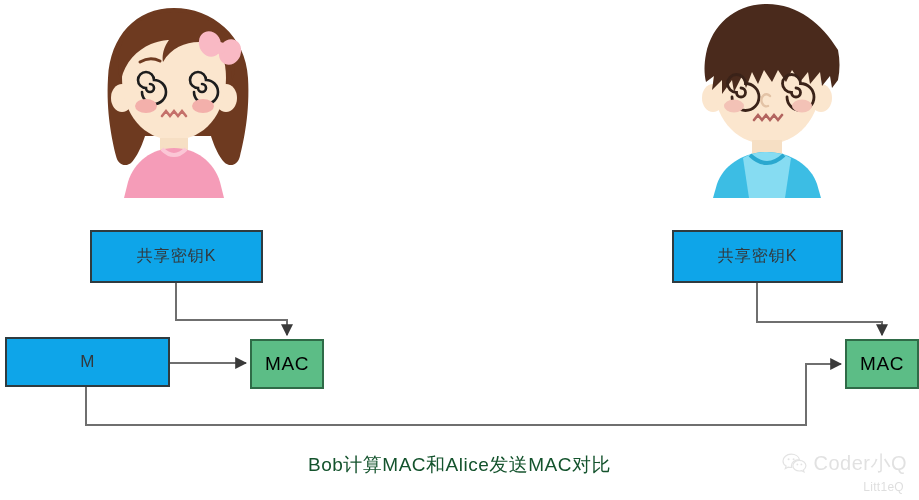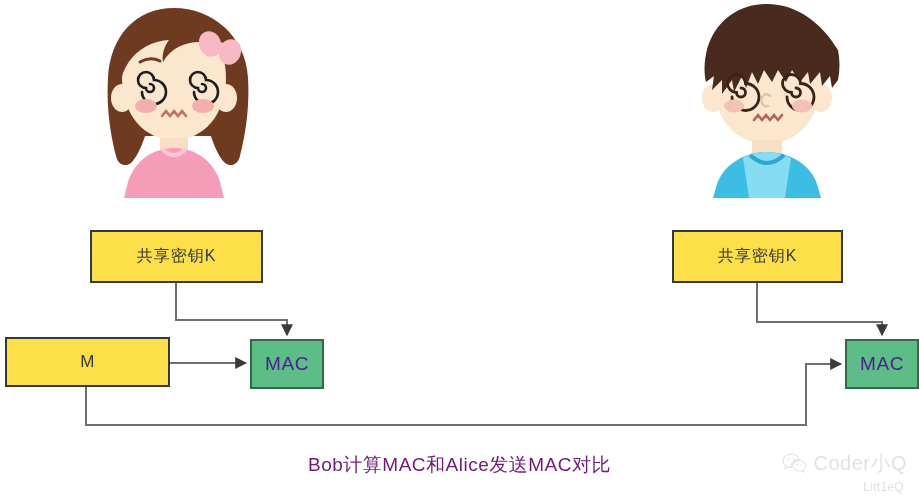--- a/index.html
+++ b/index.html
@@ -15,28 +15,28 @@
   
   .box{
     position:absolute;
     box-sizing:border-box;
     display:flex;align-items:center;justify-content:center;
     font-size:17px;
     letter-spacing:.5px;
     white-space:nowrap;
   }
   .box-blue{
-    background:#fde047;
+    background:#0ea5e9;
     border:2px solid #2f3b40;
     color:#33393d;
   }
   .box-green{
     background:#5cbd86;
     border:2px solid #2f6b47;
-    color:#4c1d95;
+    color:#000000;
   }
   .box-green .lbl{font-size:19px;letter-spacing:.6px;}
   .box-blue .lbl{font-size:17px;}
   .box-cjk .lbl{font-size:16px;letter-spacing:1px;}
 
   
   #key-left   {left:90px; top:230px; width:173px;height:53px;}
   #key-right  {left:672px;top:230px; width:171px;height:53px;}
   
   #msg-box    {left:5px;  top:337px; width:165px;height:50px;}
@@ -45,21 +45,21 @@
   #mac-right  {left:845px;top:339px; width:74px; height:50px;}
 
   
   #wires{position:absolute;left:0;top:0;width:919px;height:500px;pointer-events:none;}
 
   
   #caption{
     position:absolute;left:0;top:452px;width:919px;
     text-align:center;
     font-size:19px;
-    color:#701a75;
+    color:#14532d;
     letter-spacing:.5px;
   }
 
   
   #watermark{
     position:absolute;right:12px;bottom:6px;
     text-align:right;
     opacity:.42;
     user-select:none;
   }

